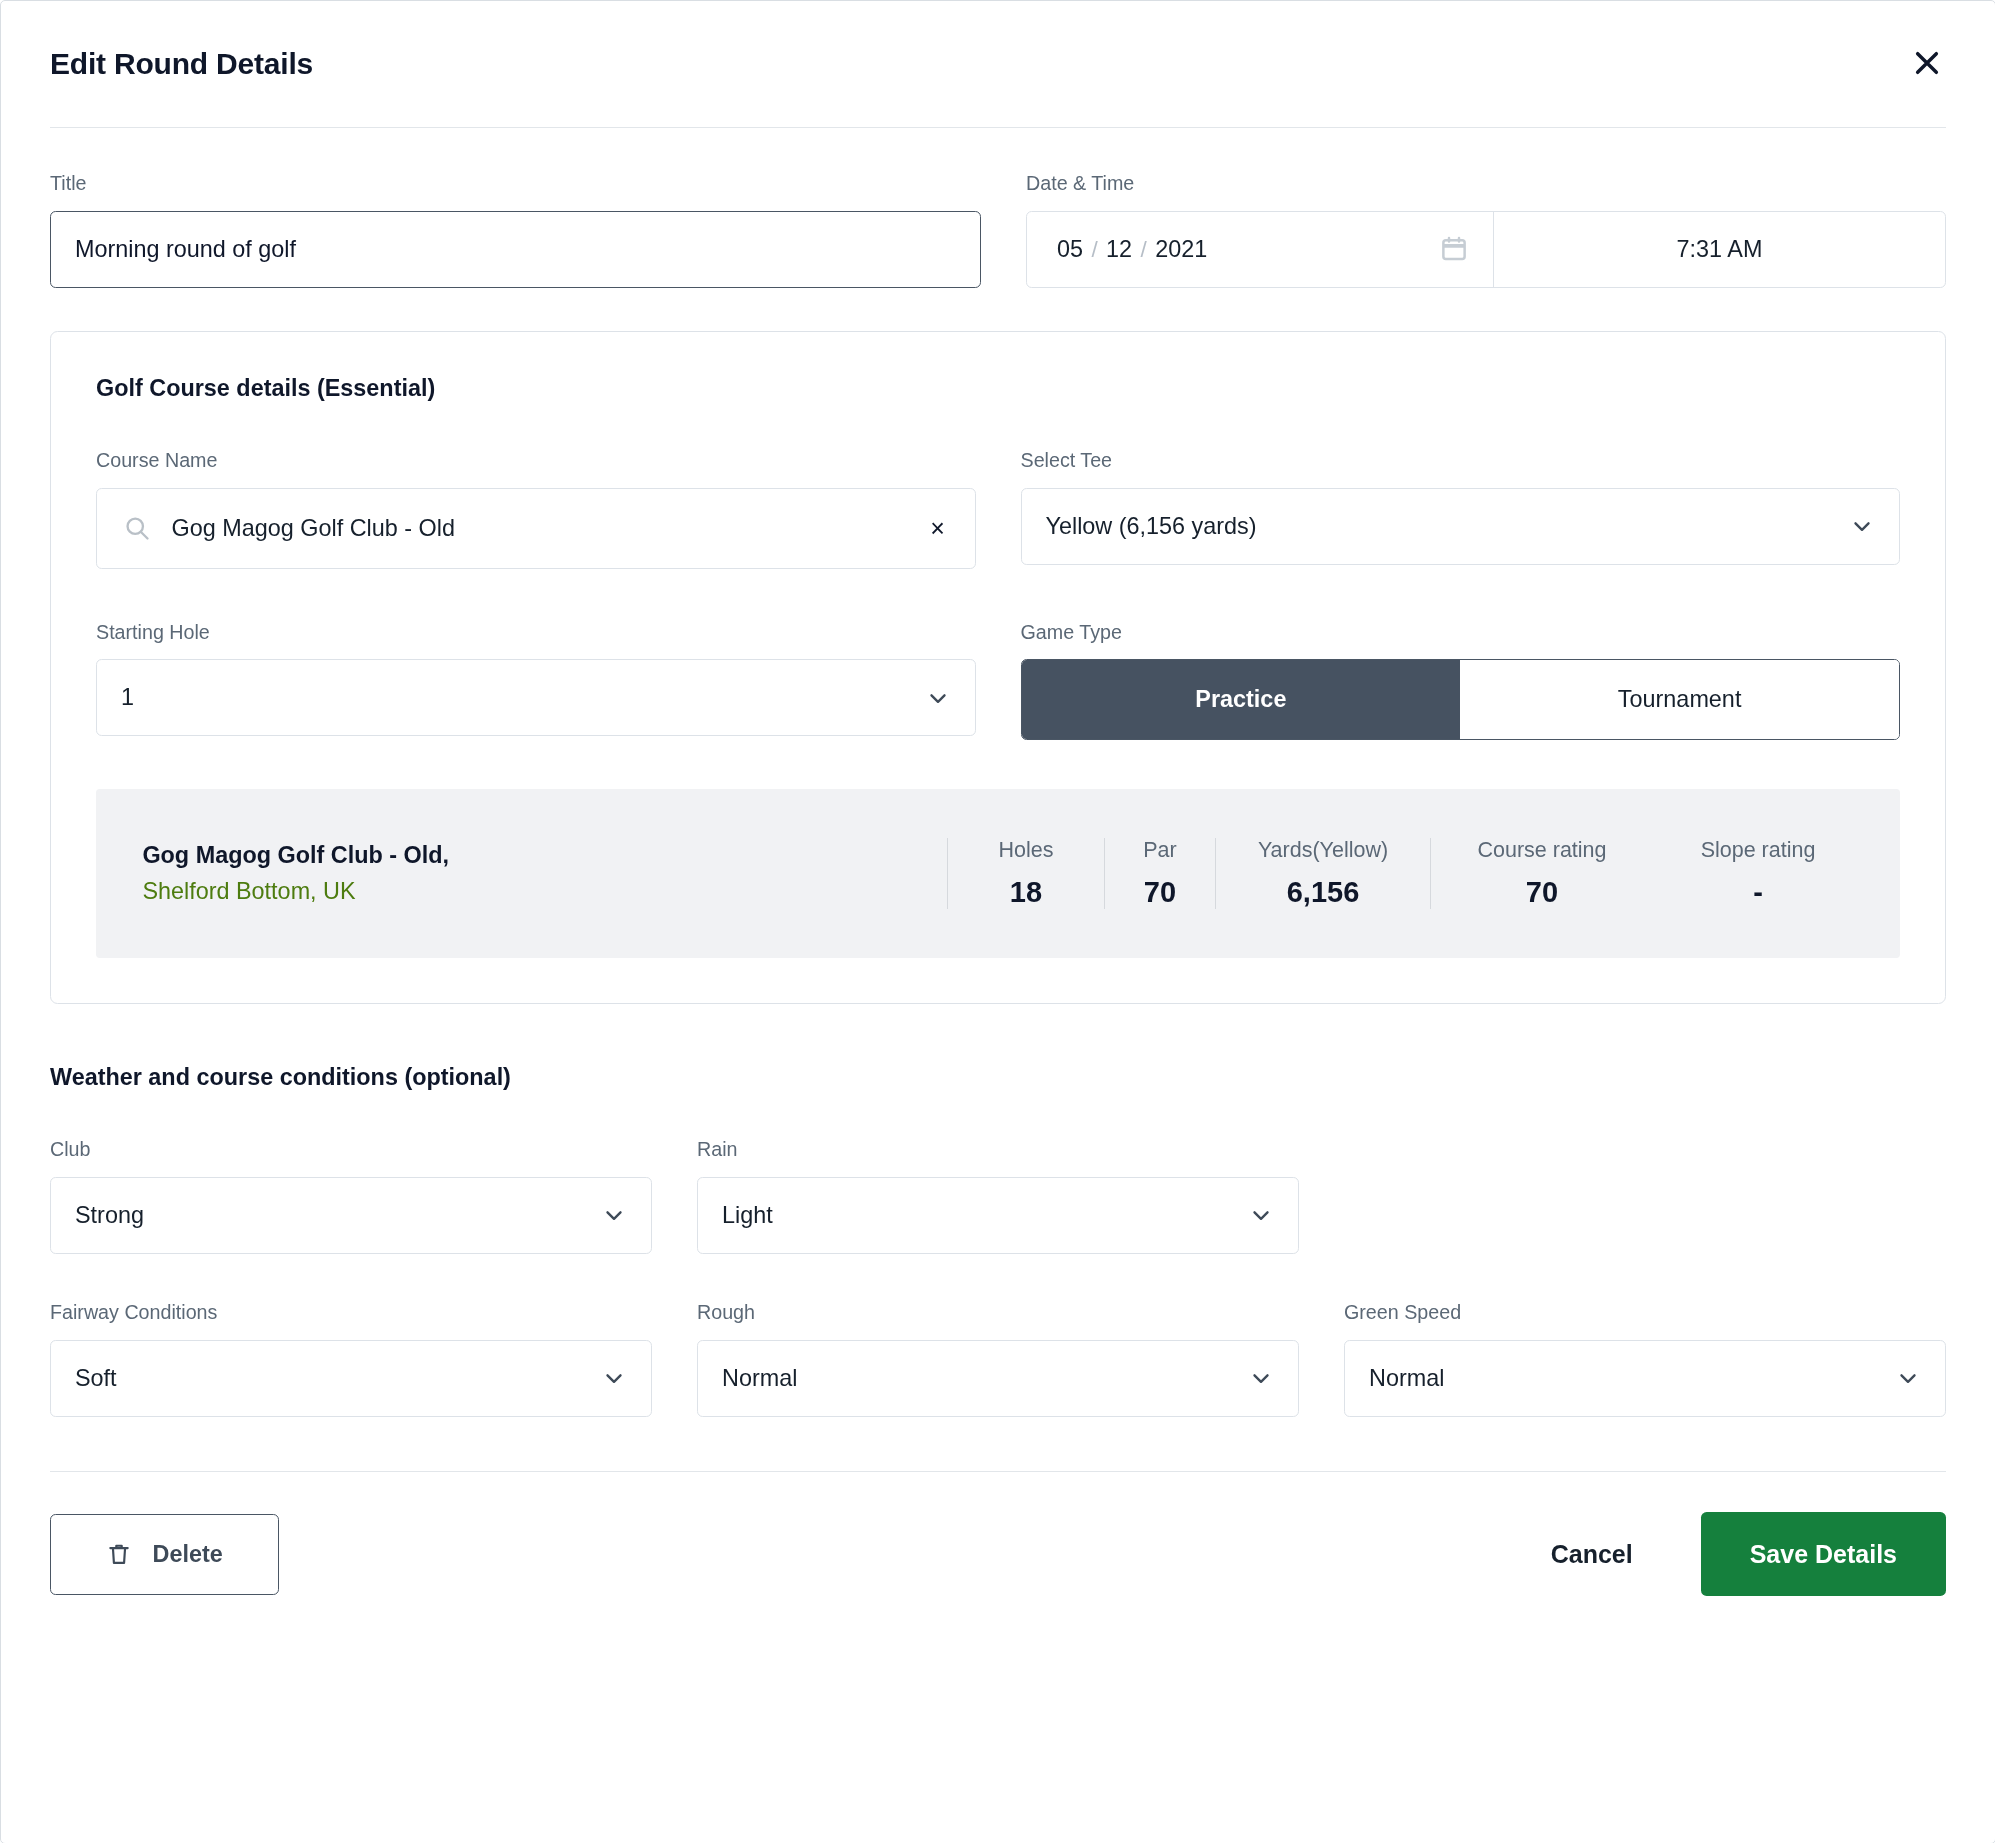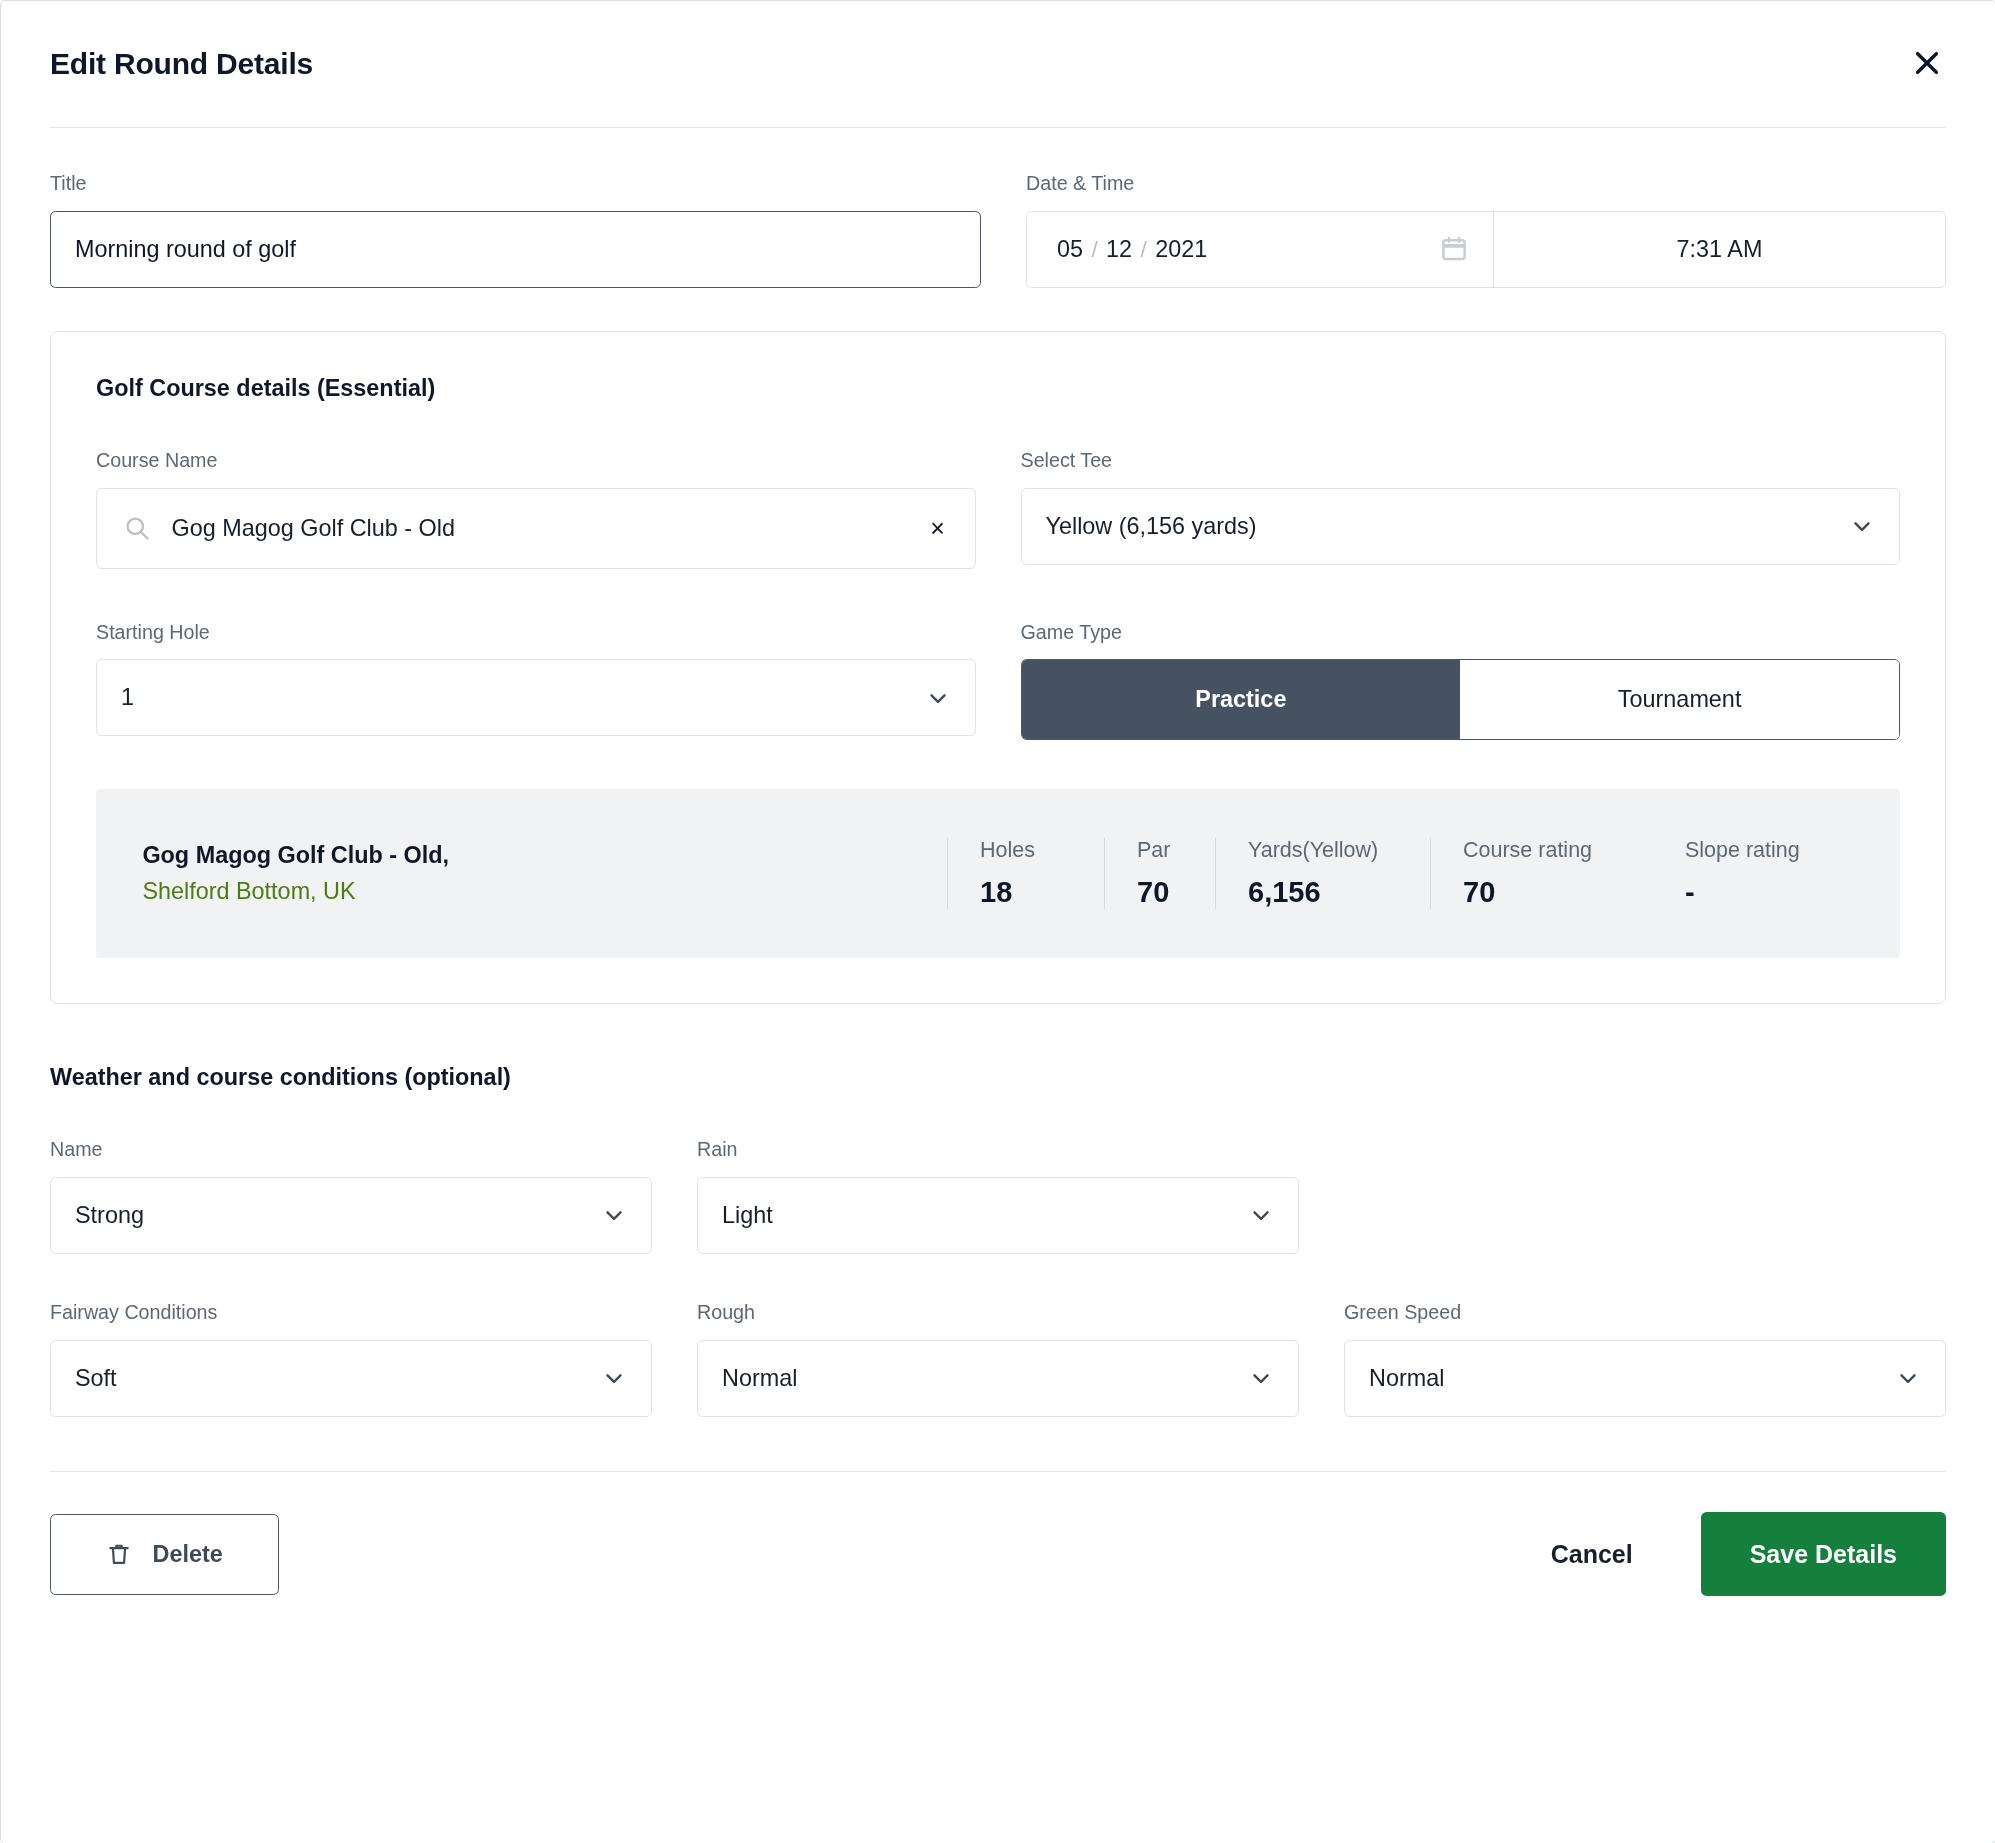--- a/index.html
+++ b/index.html
@@ -231,21 +231,21 @@
   .summary-name .line2 {
     font-size: 23.4px;
     color: #4d7c0f;
   }
   .stat {
     flex: 0 0 auto;
     border-left: 0.9px solid #d6d9dd;
     padding: 0 32px;
     display: flex;
     flex-direction: column;
-    align-items: flex-start;
+    align-items: center;
     justify-content: center;
     text-align: center;
   }
   .stat .k {
     font-size: 21.5px;
     color: #5b6876;
     margin-bottom: 13px;
     white-space: nowrap;
   }
   .stat .v {
@@ -443,21 +443,21 @@
         <div class="k">Slope rating</div>
         <div class="v">-</div>
       </div>
     </div>
   </div>
 
   <div class="section-title">Weather and course conditions (optional)</div>
 
   <div class="weather-row">
     <div class="cell">
-      <span class="field-label">Name</span>
+      <span class="field-label">Club</span>
       <div class="select-box">
         <span>Strong</span>
         <svg class="chev" width="26" height="26" viewBox="0 0 24 24">
           <path d="M6 9.5 L12 15.5 L18 9.5" fill="none" stroke="#3e4a58" stroke-width="2.2" stroke-linecap="round" stroke-linejoin="round"></path>
         </svg>
       </div>
     </div>
     <div class="cell">
       <span class="field-label">Rain</span>
       <div class="select-box">

